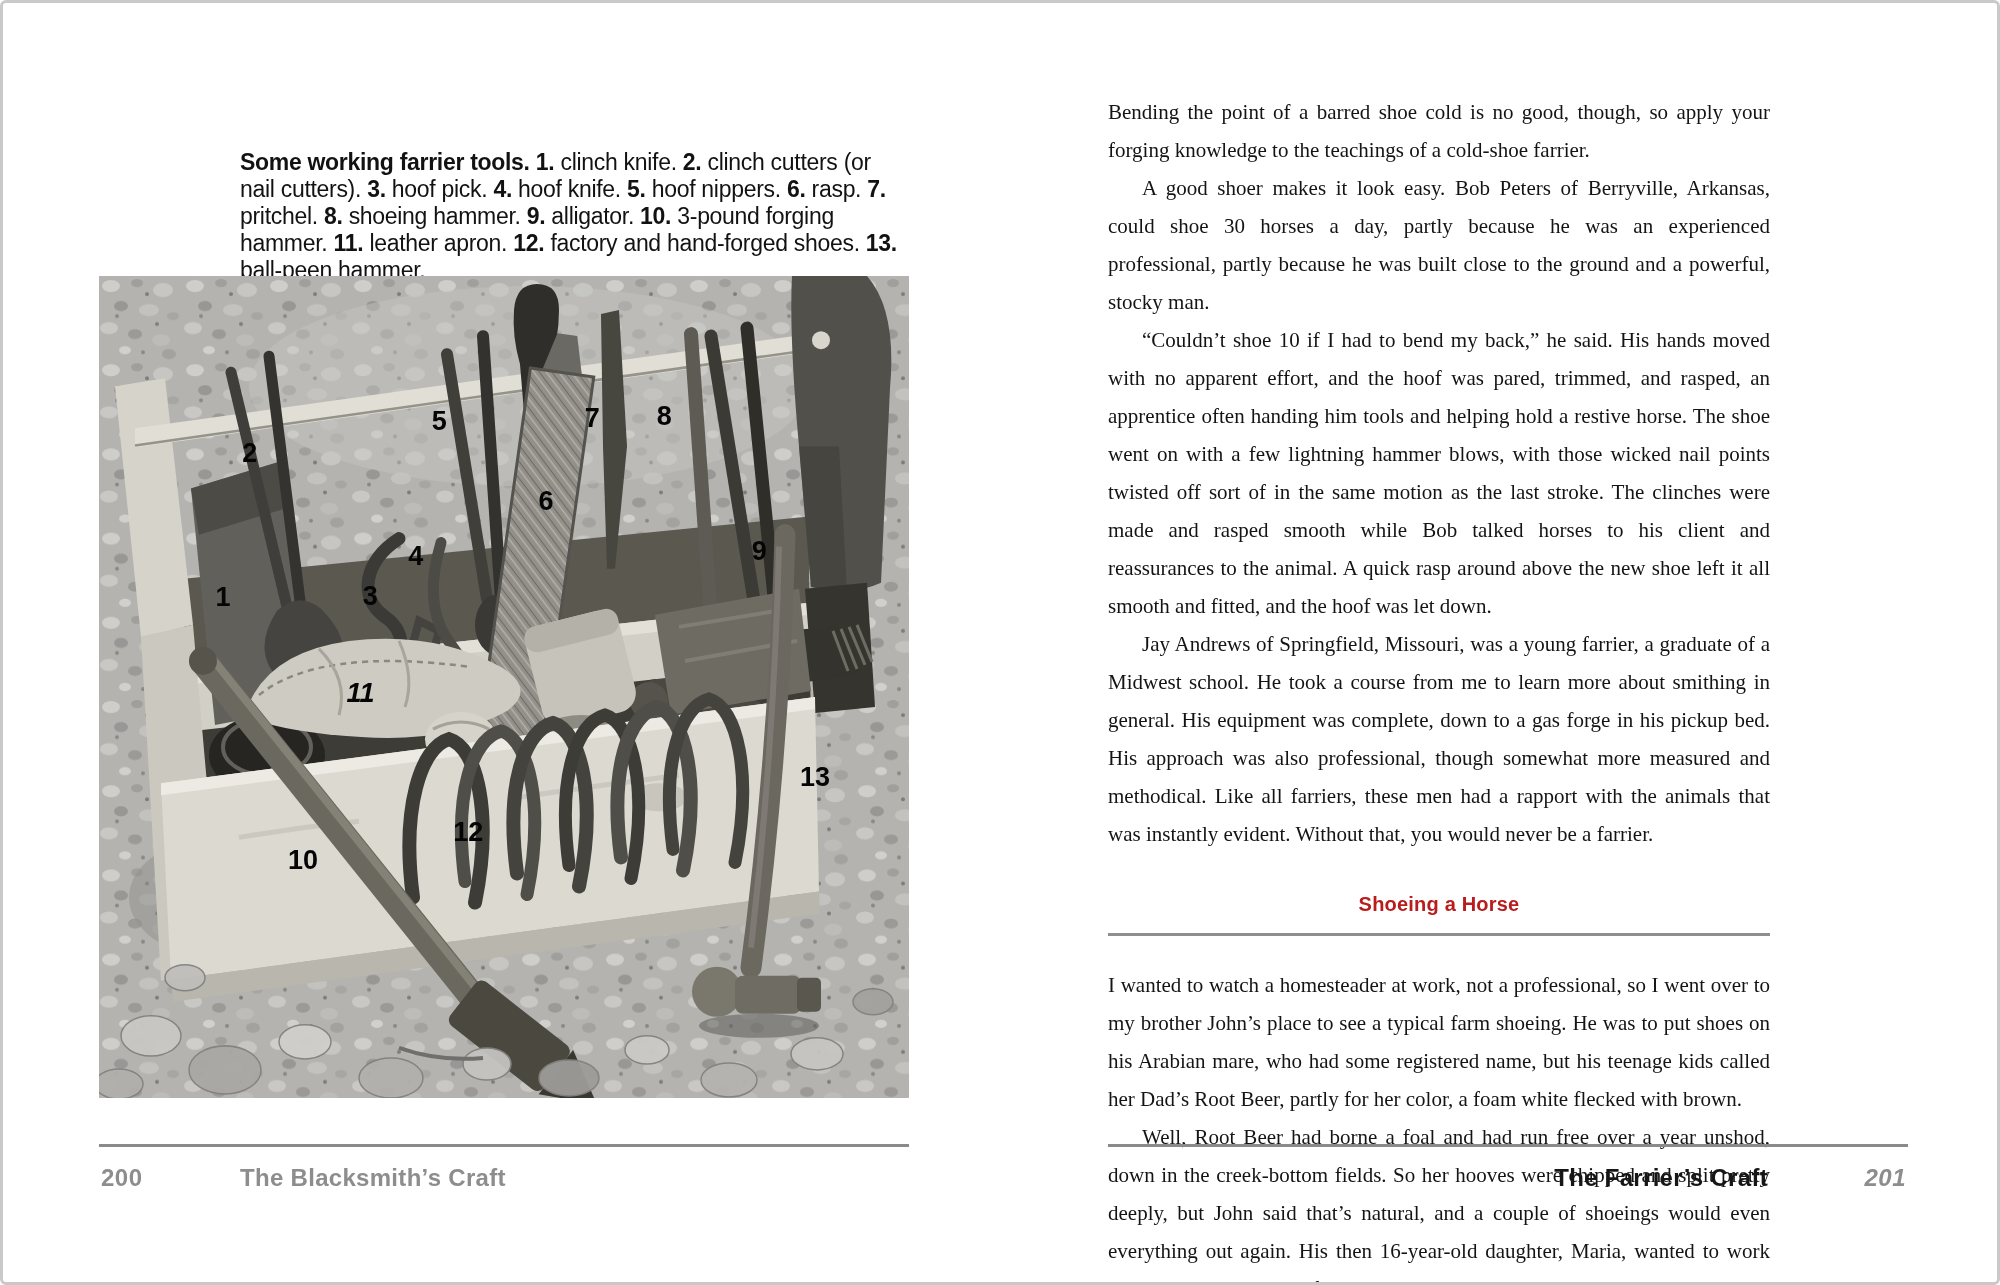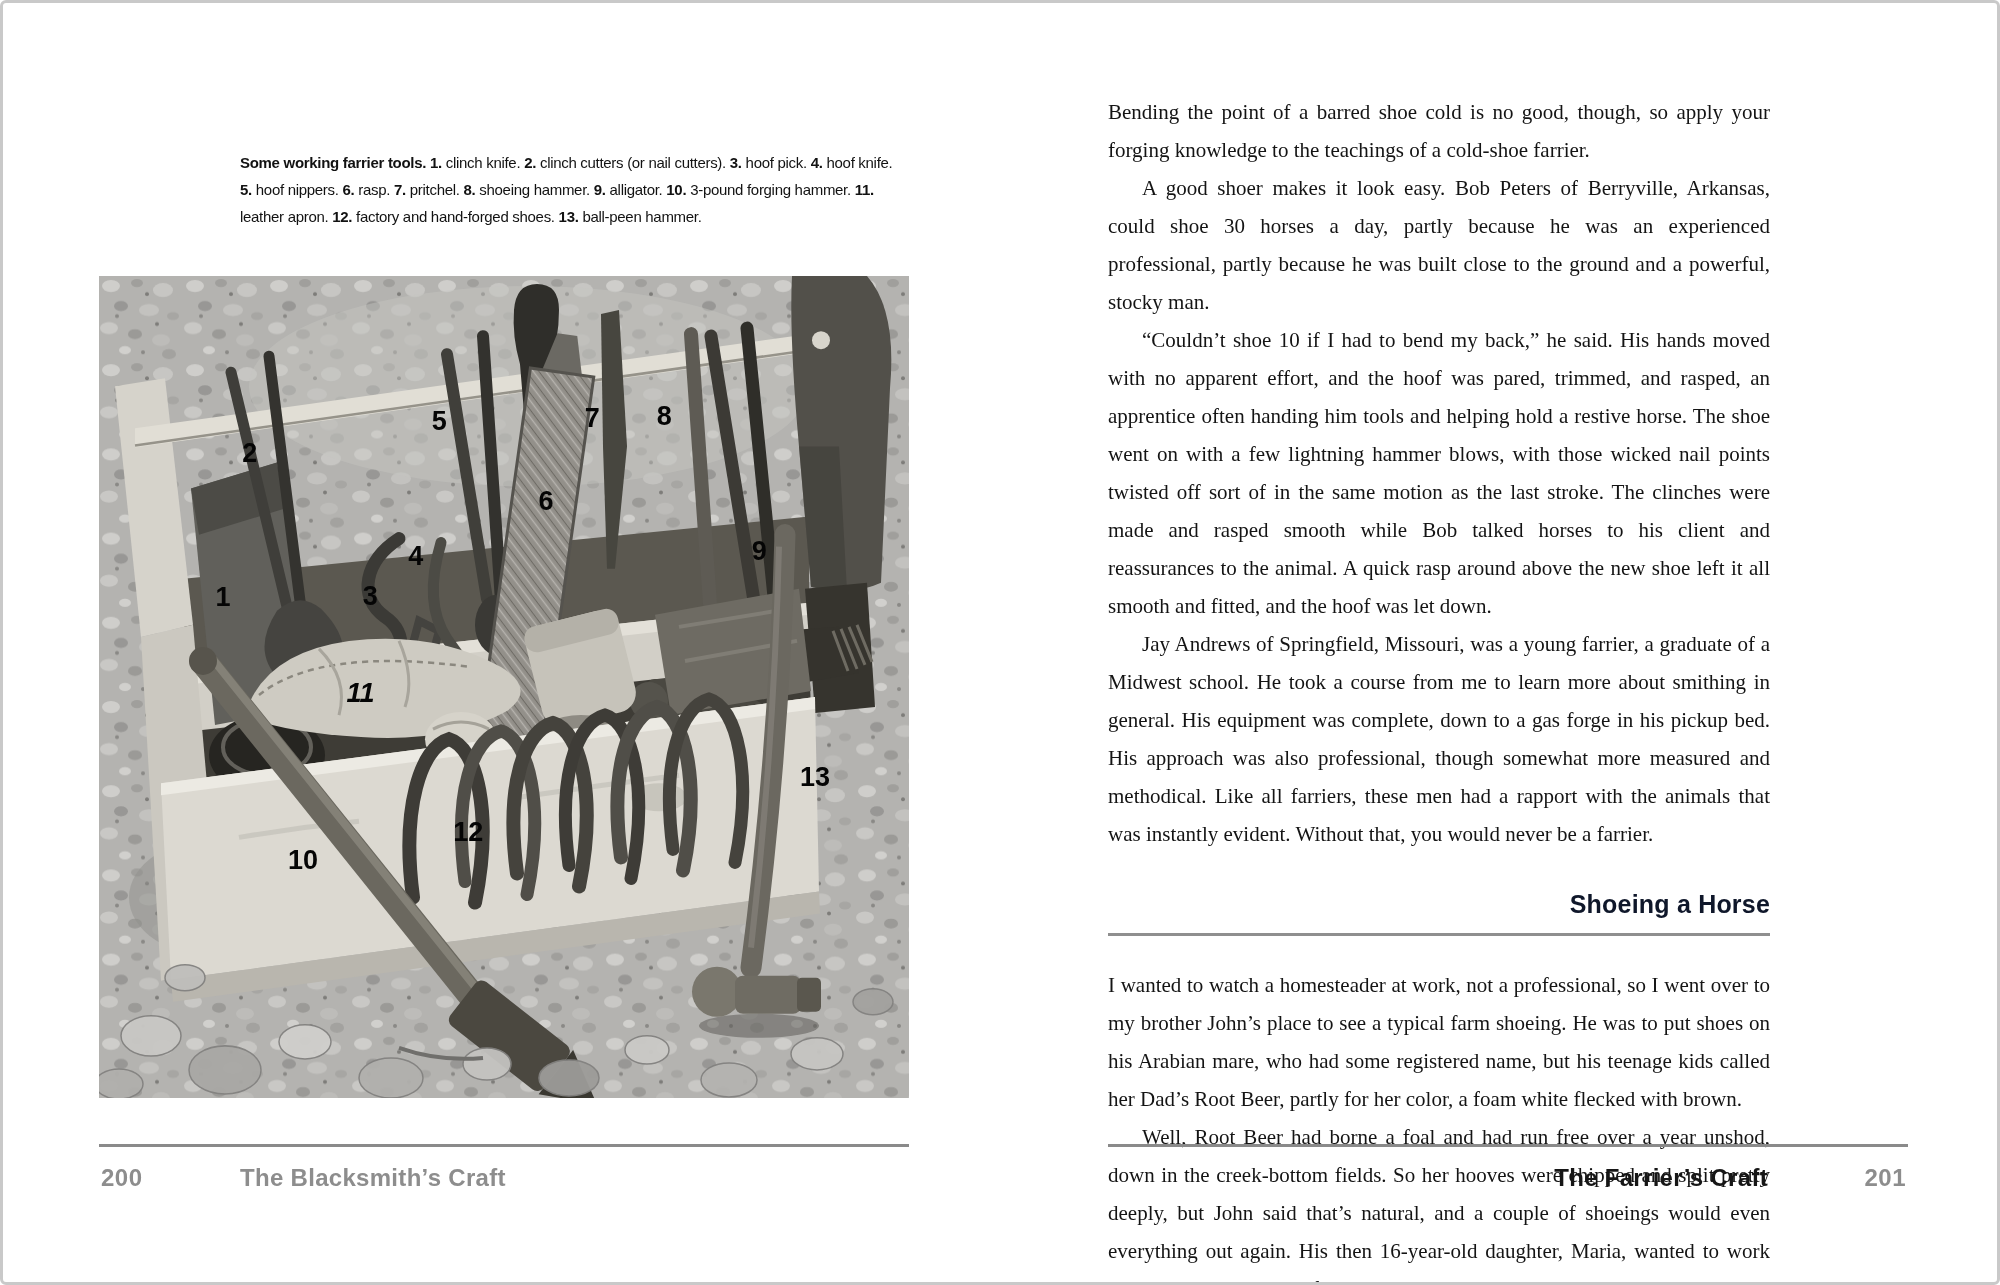--- a/index.html
+++ b/index.html
@@ -5,21 +5,21 @@
   html,body{margin:0;padding:0;background:#ffffff;}
   .spread{
     position:relative; width:2000px; height:1285px; box-sizing:border-box;
     background:#ffffff; border:3px solid #c9c9c9; border-radius:6px;
     overflow:hidden;
     font-family:"Liberation Sans", sans-serif;
   }
   
   .caption{
     position:absolute; left:237px; top:146px; width:668px; margin:0;
-    font-size:15px; line-height:27px; color:#121212; letter-spacing:-0.3px;
+    font-size:23px; line-height:27px; color:#121212; letter-spacing:-0.3px;
     font-family:"Liberation Sans", sans-serif;
   }
   .caption b{font-weight:bold;}
   .photo{
     position:absolute; left:96px; top:273px; width:810px; height:822px; margin:0;
   }
   .photo svg{position:absolute; left:0; top:0; width:100%; height:100%; display:block;}
   .plabel{
     position:absolute; transform:translate(-50%,-50%);
     font-family:"Liberation Sans", sans-serif; font-weight:bold;
@@ -27,34 +27,34 @@
   }
   
   .column{
     position:absolute; left:1105px; top:90px; width:662px;
     font-family:"Liberation Serif", serif; font-size:21px; line-height:38px;
     color:#141414; text-align:justify;
   }
   .column p{margin:0; text-indent:0;}
   .column p.indent{text-indent:34px;}
   .section-heading{
-    font-family:"Liberation Sans", sans-serif; font-size:25px; font-weight:bold;
-    color:#0f172a; letter-spacing:0.2px; text-align:right;
+    font-family:"Liberation Sans", sans-serif; font-size:20px; font-weight:bold;
+    color:#b91c1c; letter-spacing:0.2px; text-align:center;
     margin:32px 0 30px 0; padding-bottom:10px; border-bottom:3px solid #8f8f8f;
   }
   
   .footer{position:absolute; top:1141px; height:60px;
     font-family:"Liberation Sans", sans-serif; font-weight:bold; font-size:24px;}
   .frule{position:absolute; left:0; top:0; width:100%; height:3px; background:#8a8a8a;}
   .footer-left{left:96px; width:810px;}
   .footer-left .fnum{position:absolute; left:2px; top:20px; color:#8d8d8d; letter-spacing:0.5px;}
   .footer-left .ftitle{position:absolute; left:141px; top:20px; color:#8d8d8d; letter-spacing:0.3px;}
   .footer-right{left:1105px; width:800px;}
   .footer-right .ftitle{position:absolute; right:140px; top:20px; color:#161616; letter-spacing:0.3px;}
-  .footer-right .fnum{position:absolute; right:2px; top:20px; color:#8d8d8d; letter-spacing:0.5px;}
+  .footer-right .fnum{position:absolute; right:2px; top:20px; color:#8d8d8d; letter-spacing:0.5px;font-style:italic;}
 </style>
 </head>
 <body>
 
 <div class="spread">
 
   <div>
 
     <p class="caption">
       <b>Some working farrier tools.</b>

